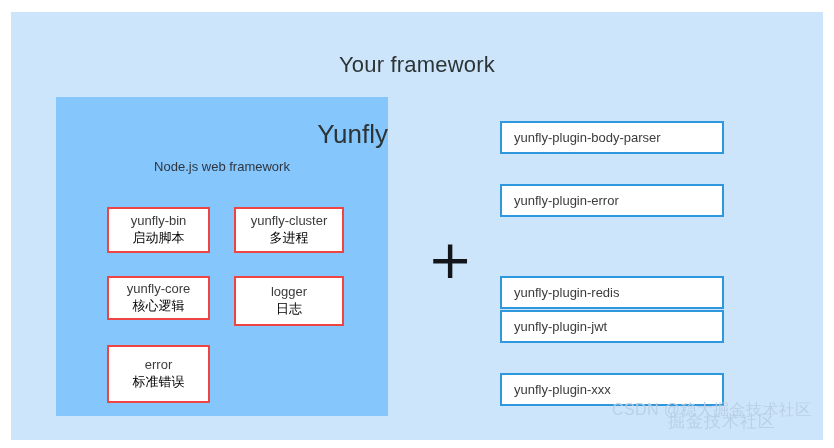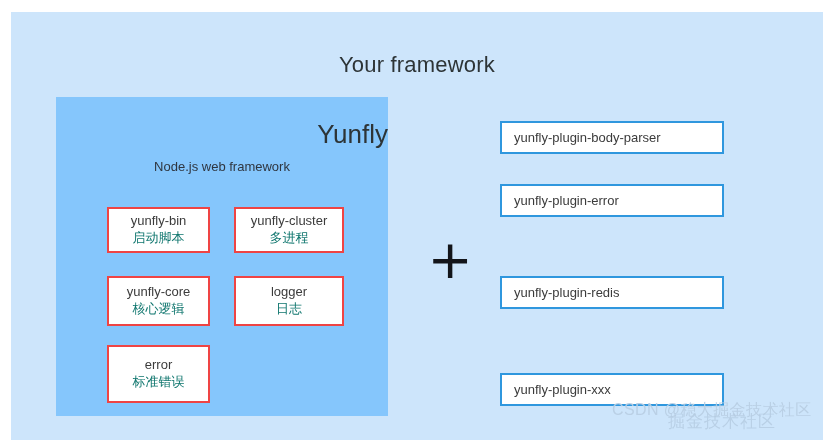--- a/index.html
+++ b/index.html
@@ -90,25 +90,25 @@
     align-items: center;
     justify-content: center;
     line-height: 1.28;
   }
   .module-box .m-name {
     font-size: 13px;
     color: #3b3b3b;
   }
   .module-box .m-desc {
     font-size: 13px;
-    color: #0f766e;
+    color: #000000;
   }
   .mb-0 { left: 51px;  top: 110px; width: 103px; height: 46px; }
   .mb-1 { left: 178px; top: 110px; width: 110px; height: 46px; }
-  .mb-2 { left: 51px;  top: 179px; width: 103px; height: 50px; }
+  .mb-2 { left: 51px;  top: 179px; width: 103px; height: 44px; }
   .mb-3 { left: 178px; top: 179px; width: 110px; height: 50px; }
   .mb-4 { left: 51px;  top: 248px; width: 103px; height: 58px; }
 
   
   .plus-sign {
     position: absolute;
     left: 408px;
     top: 217px;
     width: 62px;
     height: 62px;
@@ -223,20 +223,23 @@
     <div class="plugin-list">
       <div class="plugin-box pb-0">
         <span>yunfly-plugin-body-parser</span>
       </div>
       <div class="plugin-box pb-1">
         <span>yunfly-plugin-error</span>
       </div>
       <div class="plugin-box pb-2">
         <span>yunfly-plugin-redis</span>
       </div>
+      <div class="plugin-box pb-3">
+        <span>yunfly-plugin-jwt</span>
+      </div>
       <div class="plugin-box pb-4">
         <span>yunfly-plugin-xxx</span>
       </div>
     </div>
 
   </div>
 
   <div class="watermark watermark-csdn">CSDN @稳大掘金技术社区</div>
 
   <div class="watermark watermark-juejin">掘金技术社区</div>

